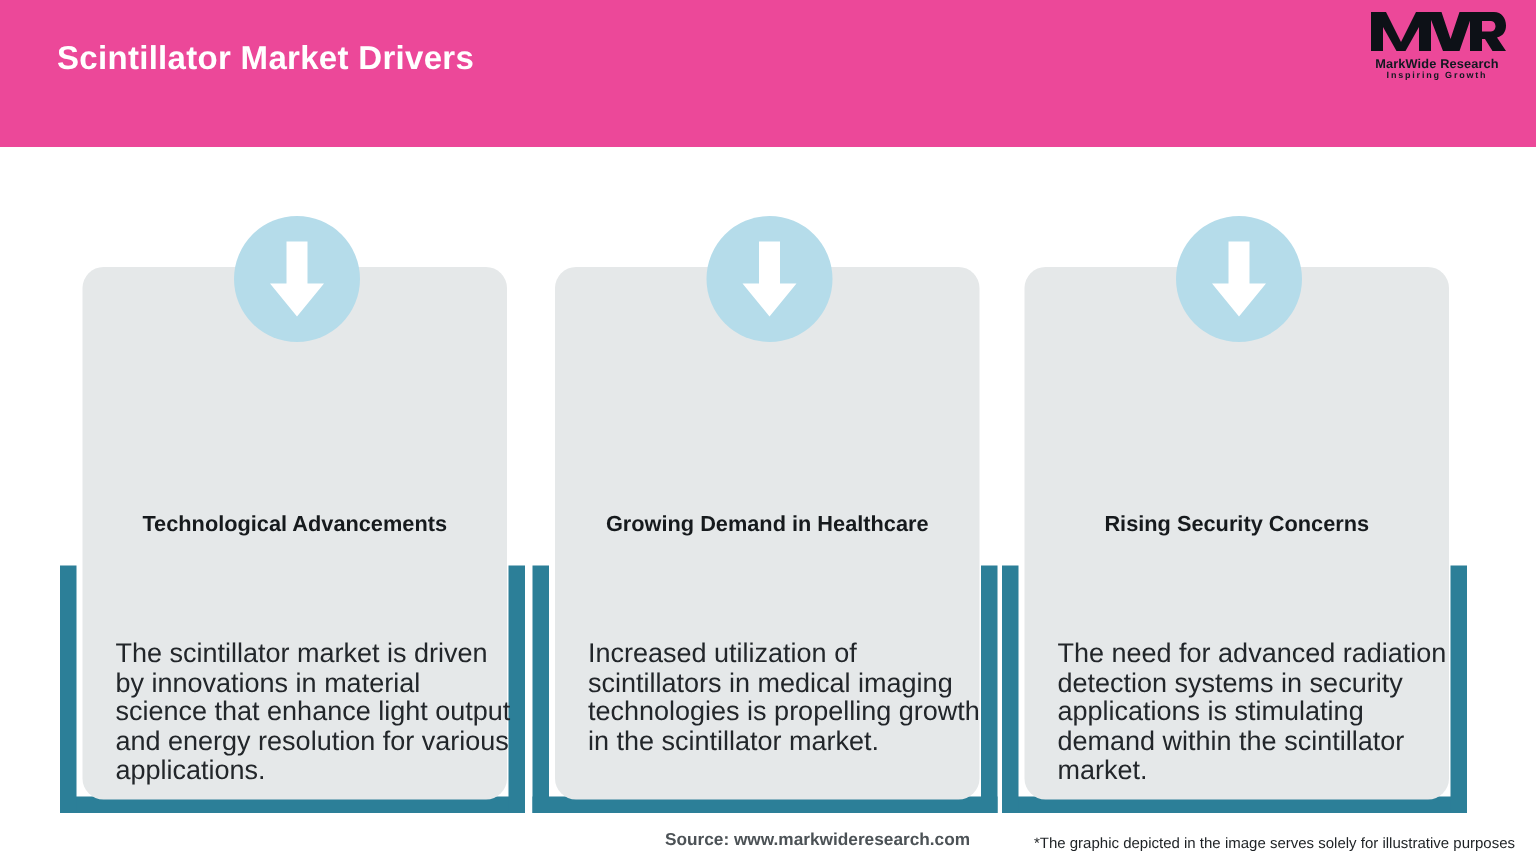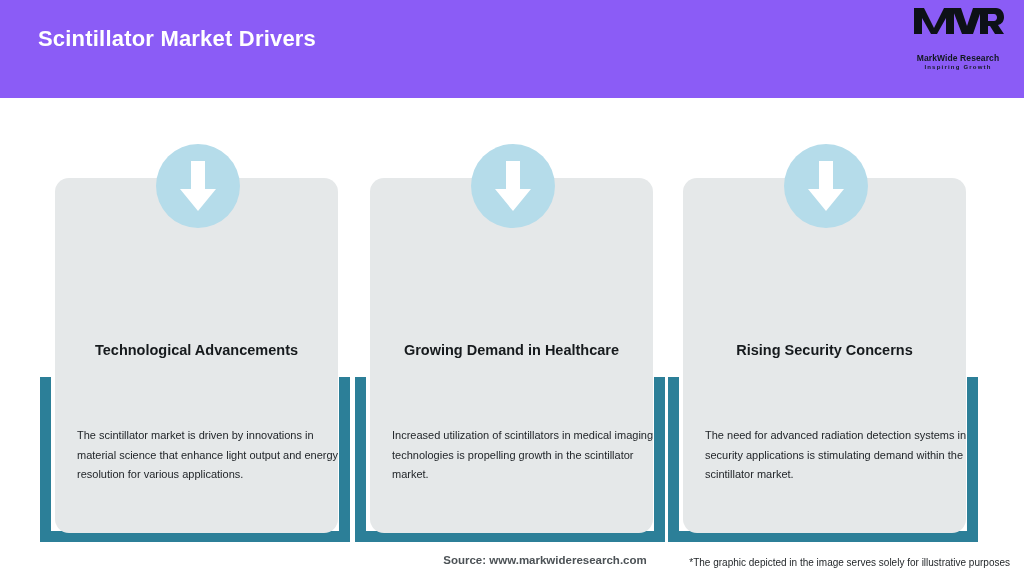--- a/index.html
+++ b/index.html
@@ -15,21 +15,21 @@
     position: relative;
   }
 
   
   .header {
     position: absolute;
     left: 0;
     top: 0;
     width: 1024px;
     height: 98px;
-    background: #8b5cf6;
+    background: #ec4899;
   }
   .header-title {
     position: absolute;
     left: 38px;
     top: 26px;
     font-size: 22px;
     font-weight: bold;
     color: #ffffff;
     letter-spacing: 0.2px;
   }
@@ -44,21 +44,21 @@
   .logo-mark {
     display: block;
     margin: 0 auto;
   }
   .logo-name {
     display: block;
     font-size: 8.5px;
     font-weight: bold;
     color: #111820;
     letter-spacing: 0.1px;
-    margin-top: 17px;
+    margin-top: 1px;
   }
   .logo-tag {
     display: block;
     font-size: 6px;
     font-weight: bold;
     color: #111820;
     letter-spacing: 1.2px;
     margin-top: 1px;
   }
 
@@ -134,21 +134,21 @@
     color: #161a1d;
     line-height: 20px;
   }
 
   .card-body {
     position: absolute;
     left: 22px;
     top: 248px;
     width: 265px;
     text-align: left;
-    font-size: 11px;
+    font-size: 18px;
     color: #22262a;
     line-height: 19.5px;
   }
 
   
   .source {
     position: absolute;
     left: 0;
     top: 554px;
     width: 1024px;

